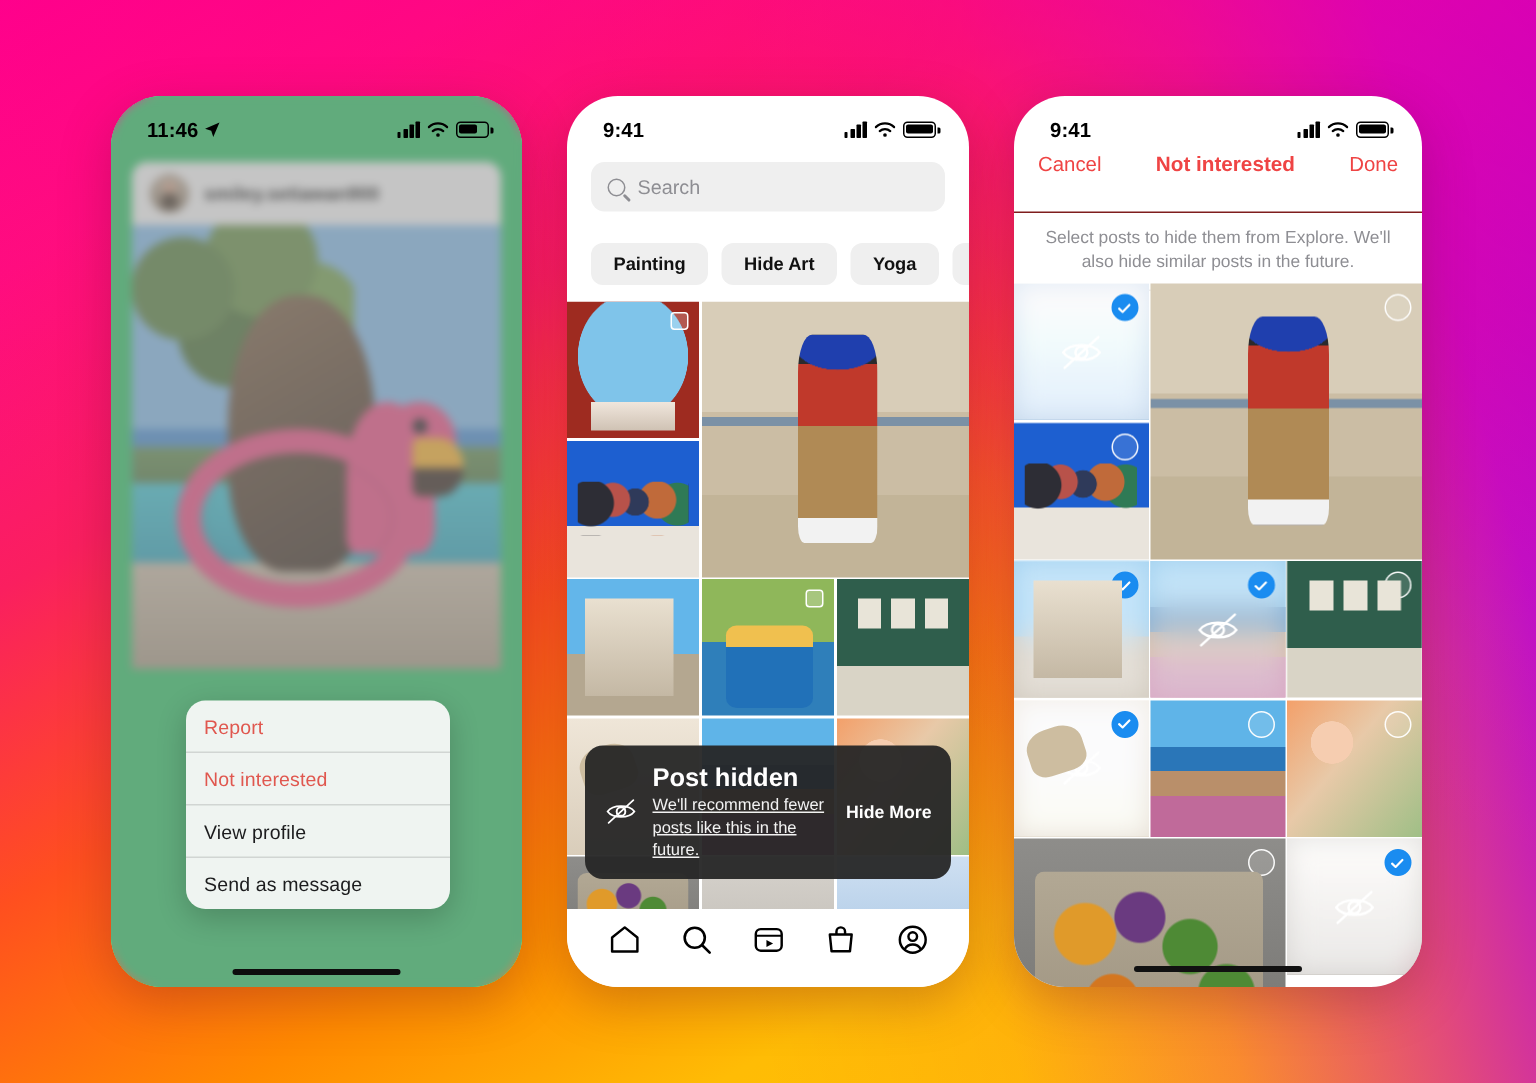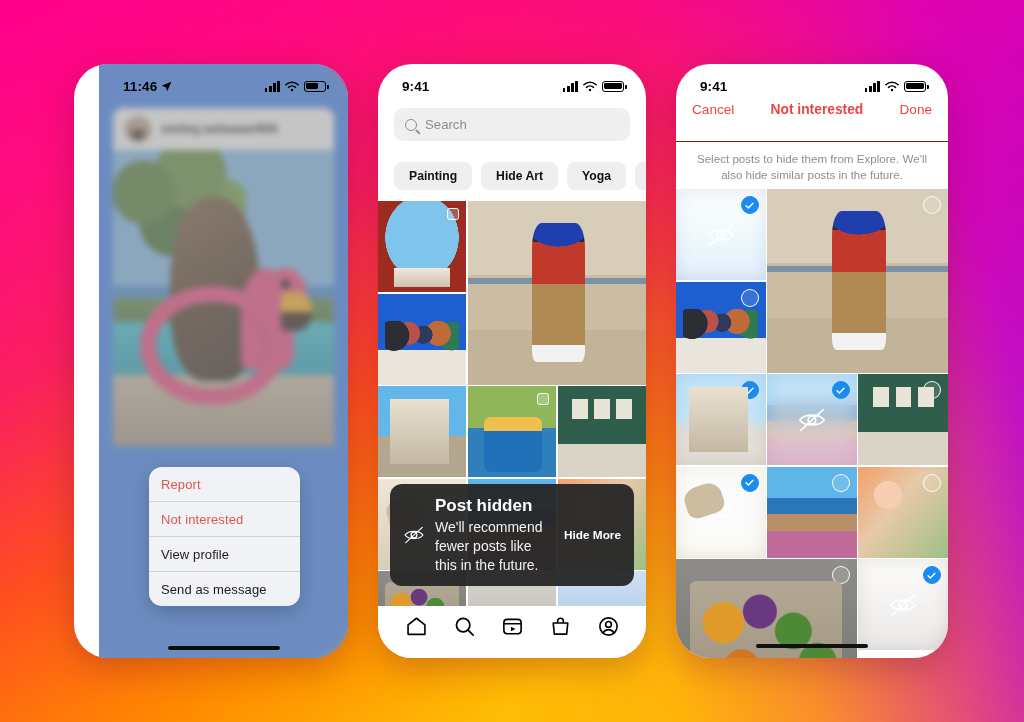--- a/index.html
+++ b/index.html
@@ -59,21 +59,21 @@
   .batt { width: 22px; height: 11px; border: 1.4px solid #000; border-radius: 3px;
           position: relative; }
   .batt::after { content:""; position:absolute; right:-3.6px; top:3px; width:2px;
                  height:4.5px; background:#000; border-radius:0 1px 1px 0;}
   .batt i { position:absolute; left:1.4px; top:1.4px; bottom:1.4px;
             background:#000; border-radius:1.4px; display:block;}
   .batt.full i { right: 1.4px; }
   .batt.mid i  { right: 7px; }
 
   
-  #phone1 .p1wrap { position:absolute; inset:0; background:#3b82f6;margin-left:25px; }
+  #phone1 .p1wrap { position:absolute; inset:0; background:#22c55e; }
   .post-head {
     position:absolute; left:14px; right:14px; top:44px; height:42px;
     background:#fff; border-radius:10px 10px 0 0;
     display:flex; align-items:center; gap:10px; padding:0 12px; z-index:3;
   }
   .avatar {
     width:26px; height:26px; border-radius:50%; flex:none;
     background:
       radial-gradient(circle at 50% 72%, #3c2b1c 0 26%, transparent 27%),
       radial-gradient(circle at 50% 33%, #d9a183 0 20%, transparent 21%),
@@ -174,21 +174,21 @@
     border:1.6px solid #fff; border-radius:2.6px; z-index:-1;
   }
 
   .toast {
     position:absolute; left:12px; right:12px; bottom:72px; z-index:8;
     background:rgba(38,38,38,.95); border-radius:12px;
     display:flex; align-items:center; gap:10px; padding:11px 13px;
   }
   .toast-txt { flex:1; color:#fff; }
   .toast-t1 { font-size:17px; font-weight:bold; line-height:1.35; }
-  .toast-t2 { font-size:14px; line-height:1.35; color:#f2f2f2; }
+  .toast-t2 { font-size:11px; line-height:1.35; color:#f2f2f2;text-decoration:underline; }
   .toast-btn { font-size:11.8px; font-weight:bold; color:#fff; white-space:nowrap;
                padding-left:4px; }
 
   .tabbar {
     position:absolute; left:0; right:0; bottom:0; height:52px; background:#fff;
     display:flex; align-items:center; justify-content:space-around;
     padding:0 14px 12px; z-index:9;
   }
   .tabicon { width:23px; height:23px; color:#000; }
 

